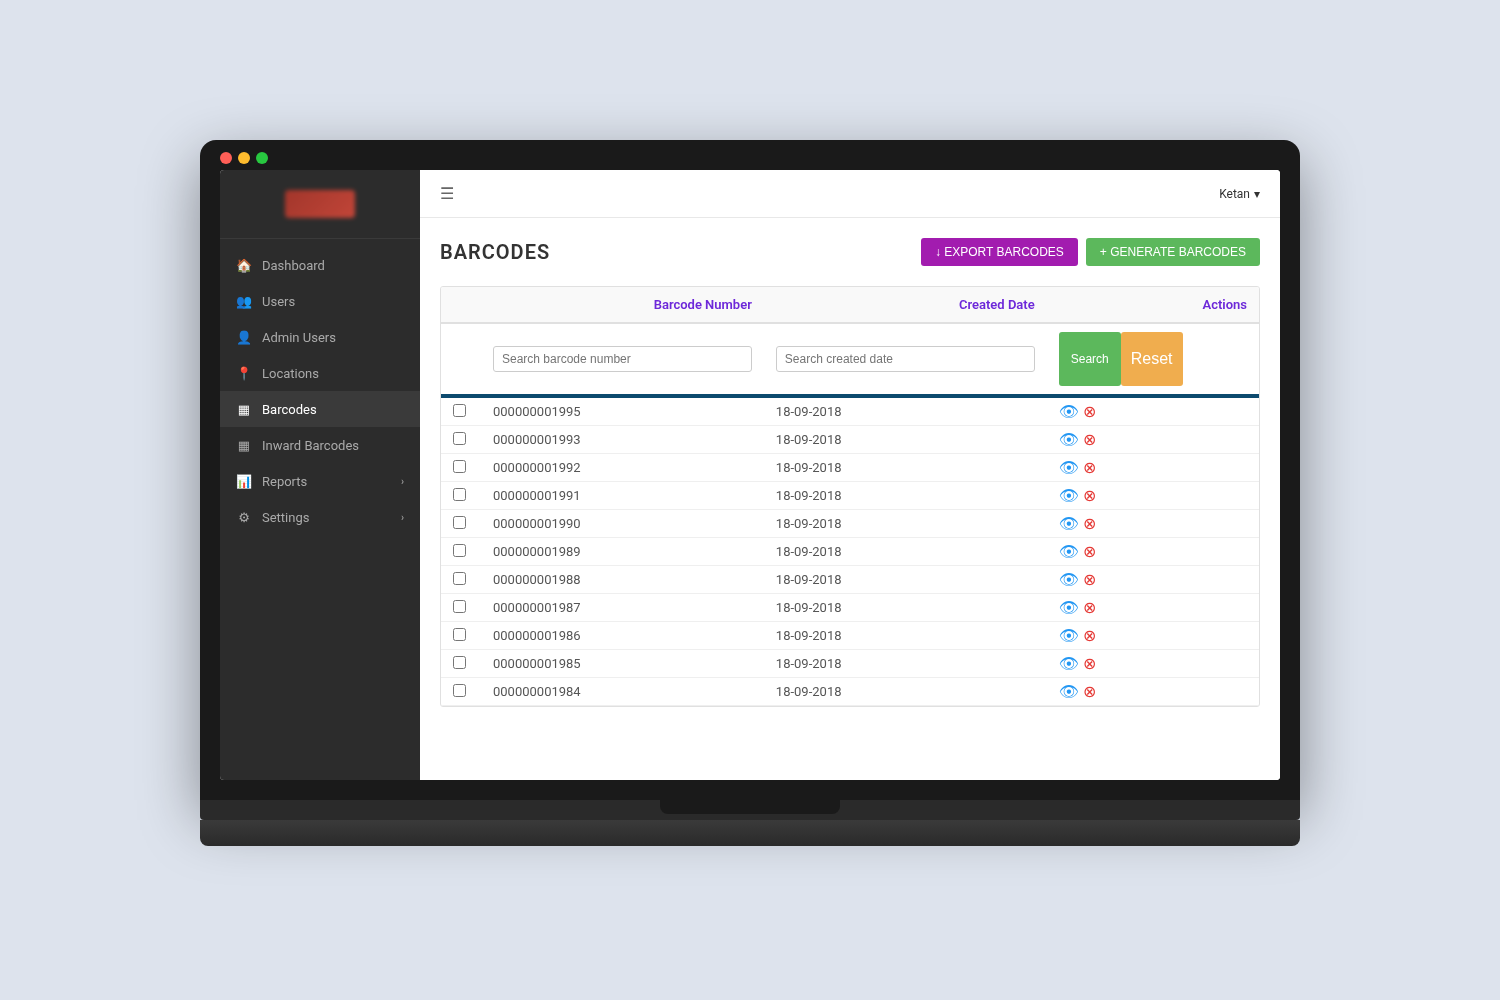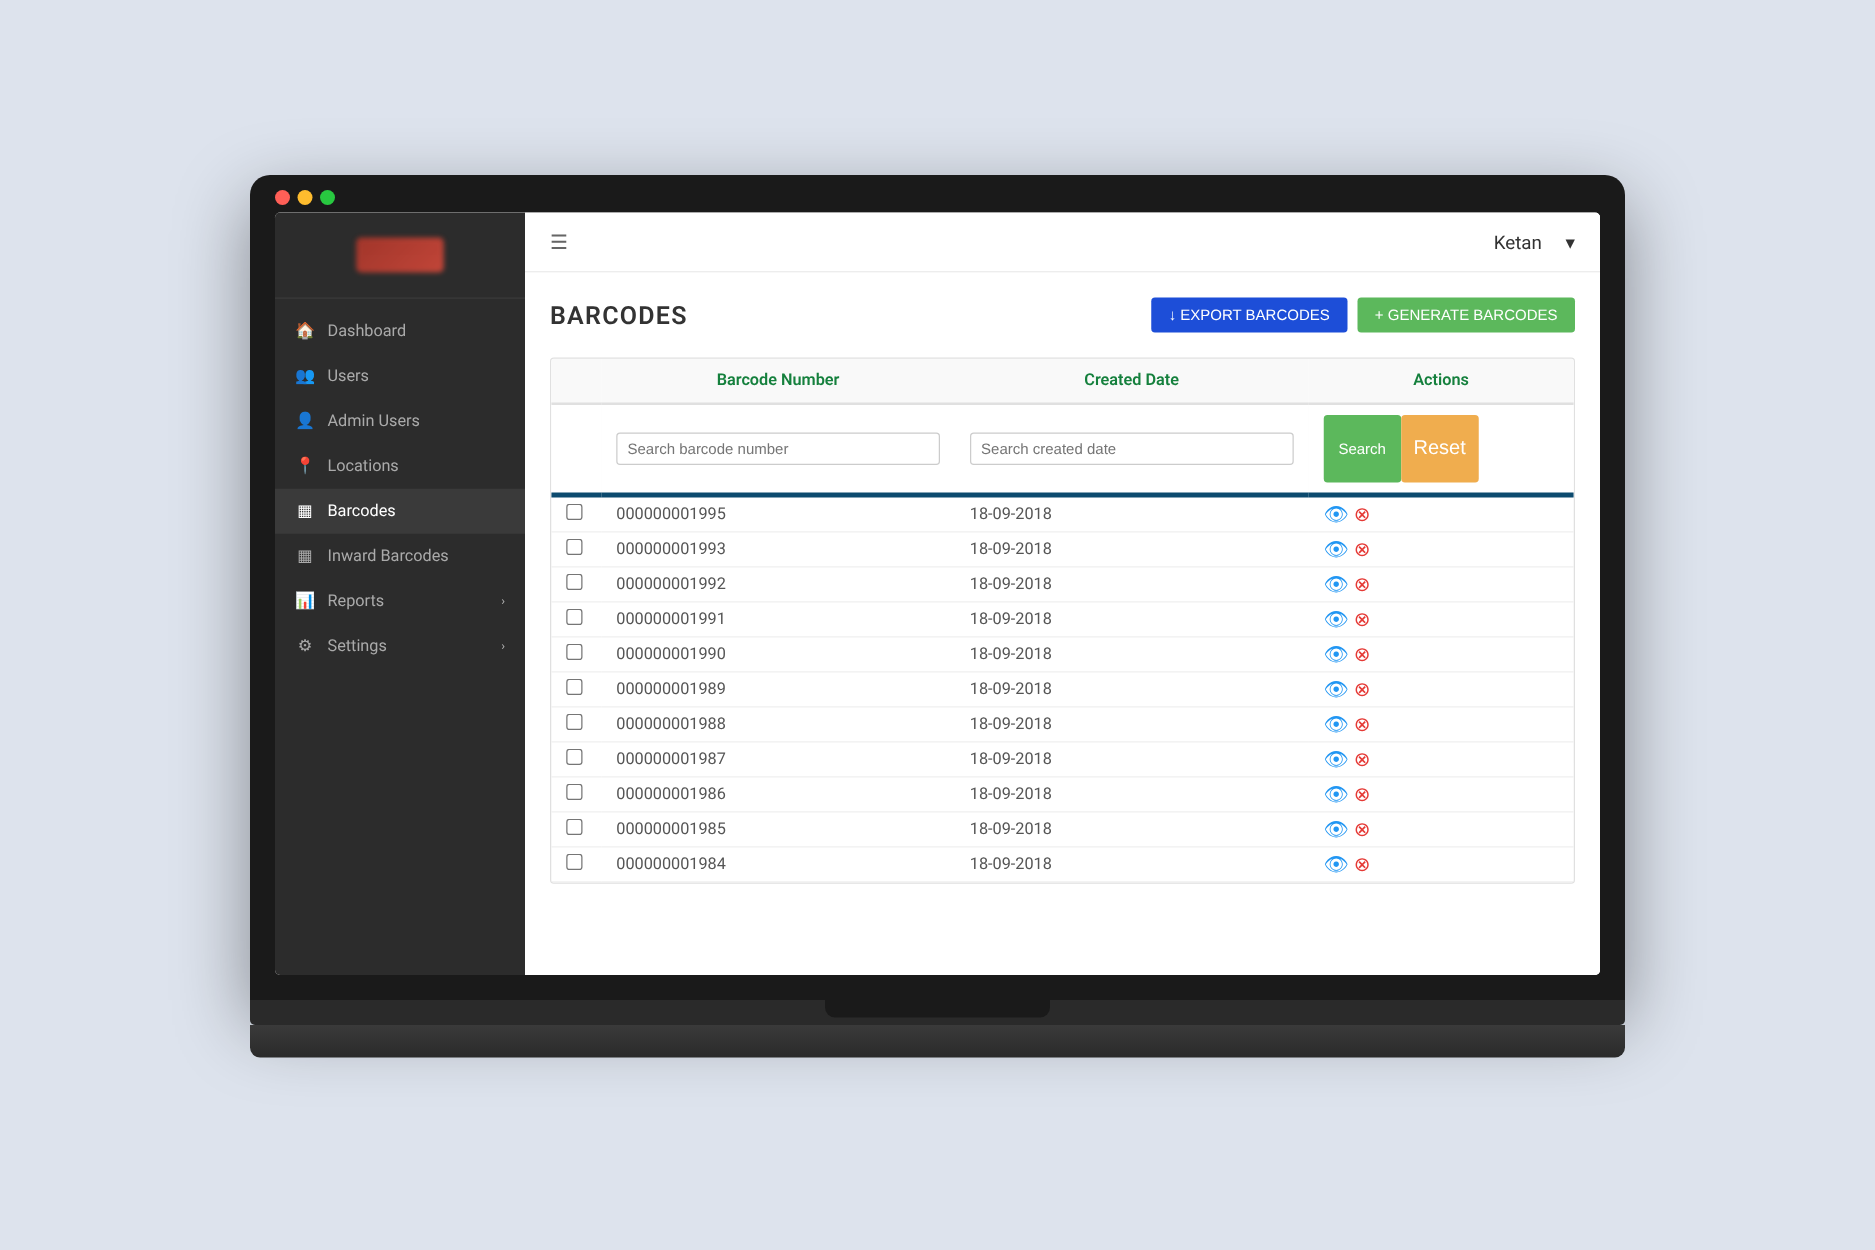--- a/index.html
+++ b/index.html
@@ -142,23 +142,23 @@
 
     .menu-icon {
       color: #666;
       font-size: 16px;
       cursor: pointer;
     }
 
     .user-dropdown {
       display: flex;
       align-items: center;
-      gap: 19px;
+      gap: 4px;
       color: #333;
-      font-size: 15px;
+      font-size: 12px;
       cursor: pointer;
     }
 
     .page-body {
       flex: 1;
       padding: 20px;
       overflow-y: auto;
       background: #fff;
     }
 
@@ -175,21 +175,21 @@
       color: #333;
       letter-spacing: 1px;
     }
 
     .header-actions {
       display: flex;
       gap: 8px;
     }
 
     .btn-export {
-      background: #1d4ed8;
+      background: #a21caf;
       color: #fff;
       border: none;
       padding: 7px 14px;
       border-radius: 3px;
       font-size: 12px;
       cursor: pointer;
       display: flex;
       align-items: center;
       gap: 5px;
     }
@@ -220,23 +220,23 @@
       font-size: 13px;
     }
 
     thead tr {
       background: #f9f9f9;
       border-bottom: 2px solid #e0e0e0;
     }
 
     thead th {
       padding: 10px 12px;
-      text-align: center;
+      text-align: right;
       font-weight: 600;
-      color: #15803d;
+      color: #6d28d9;
     }
 
     .filter-row td {
       padding: 8px 12px;
       background: #fff;
       border-bottom: 4px solid #0c4a6e;
     }
 
     .filter-input {
       width: 100%;

